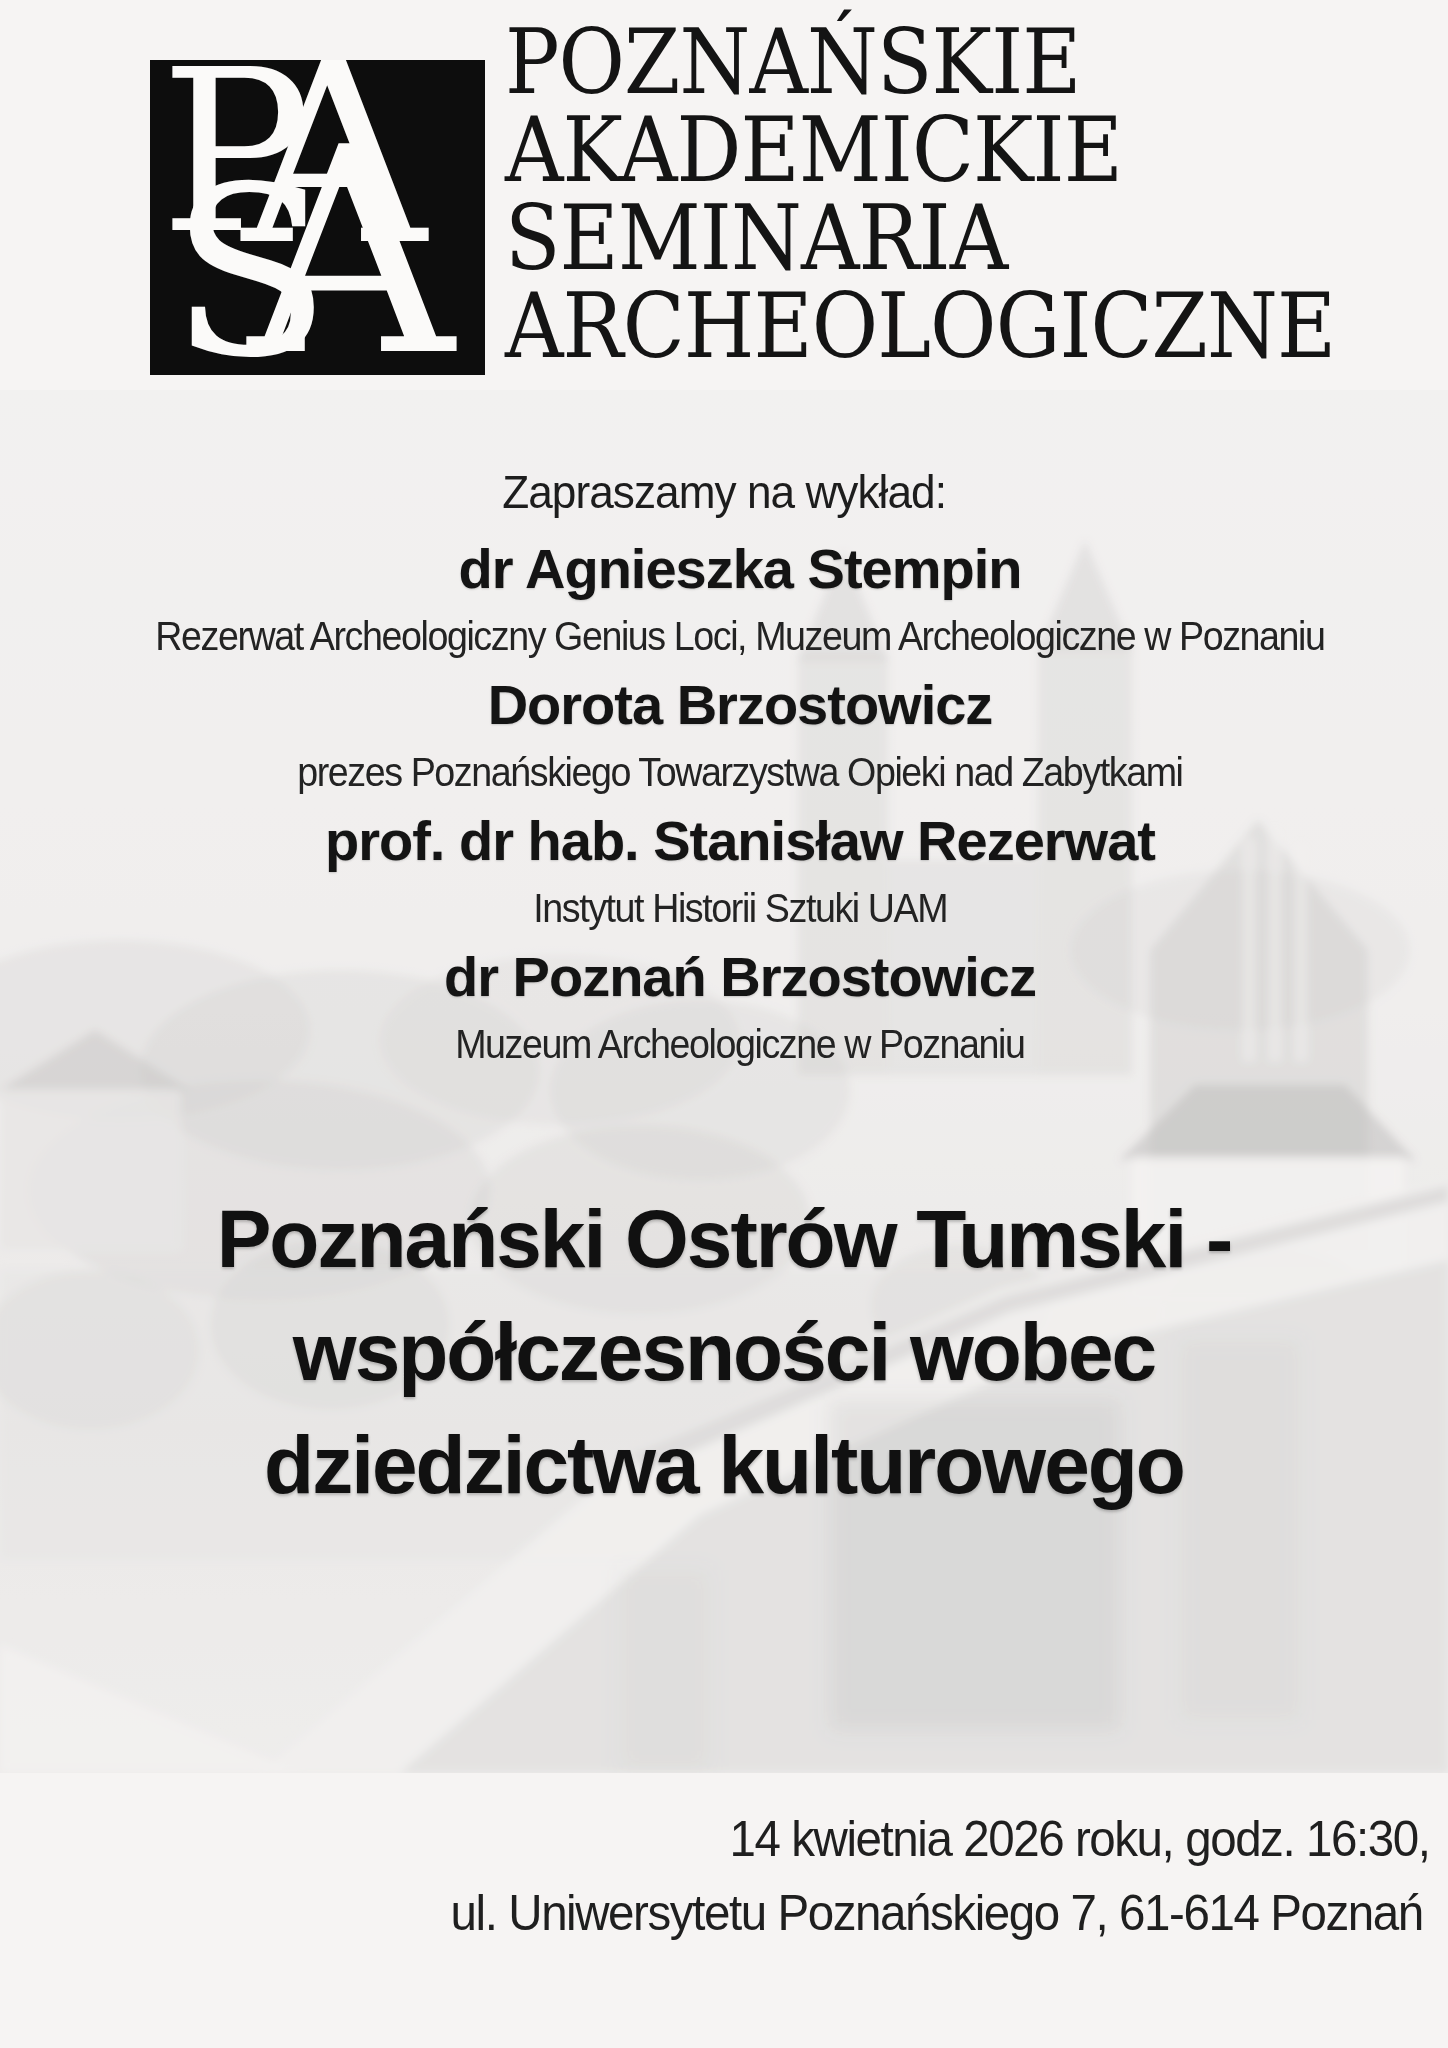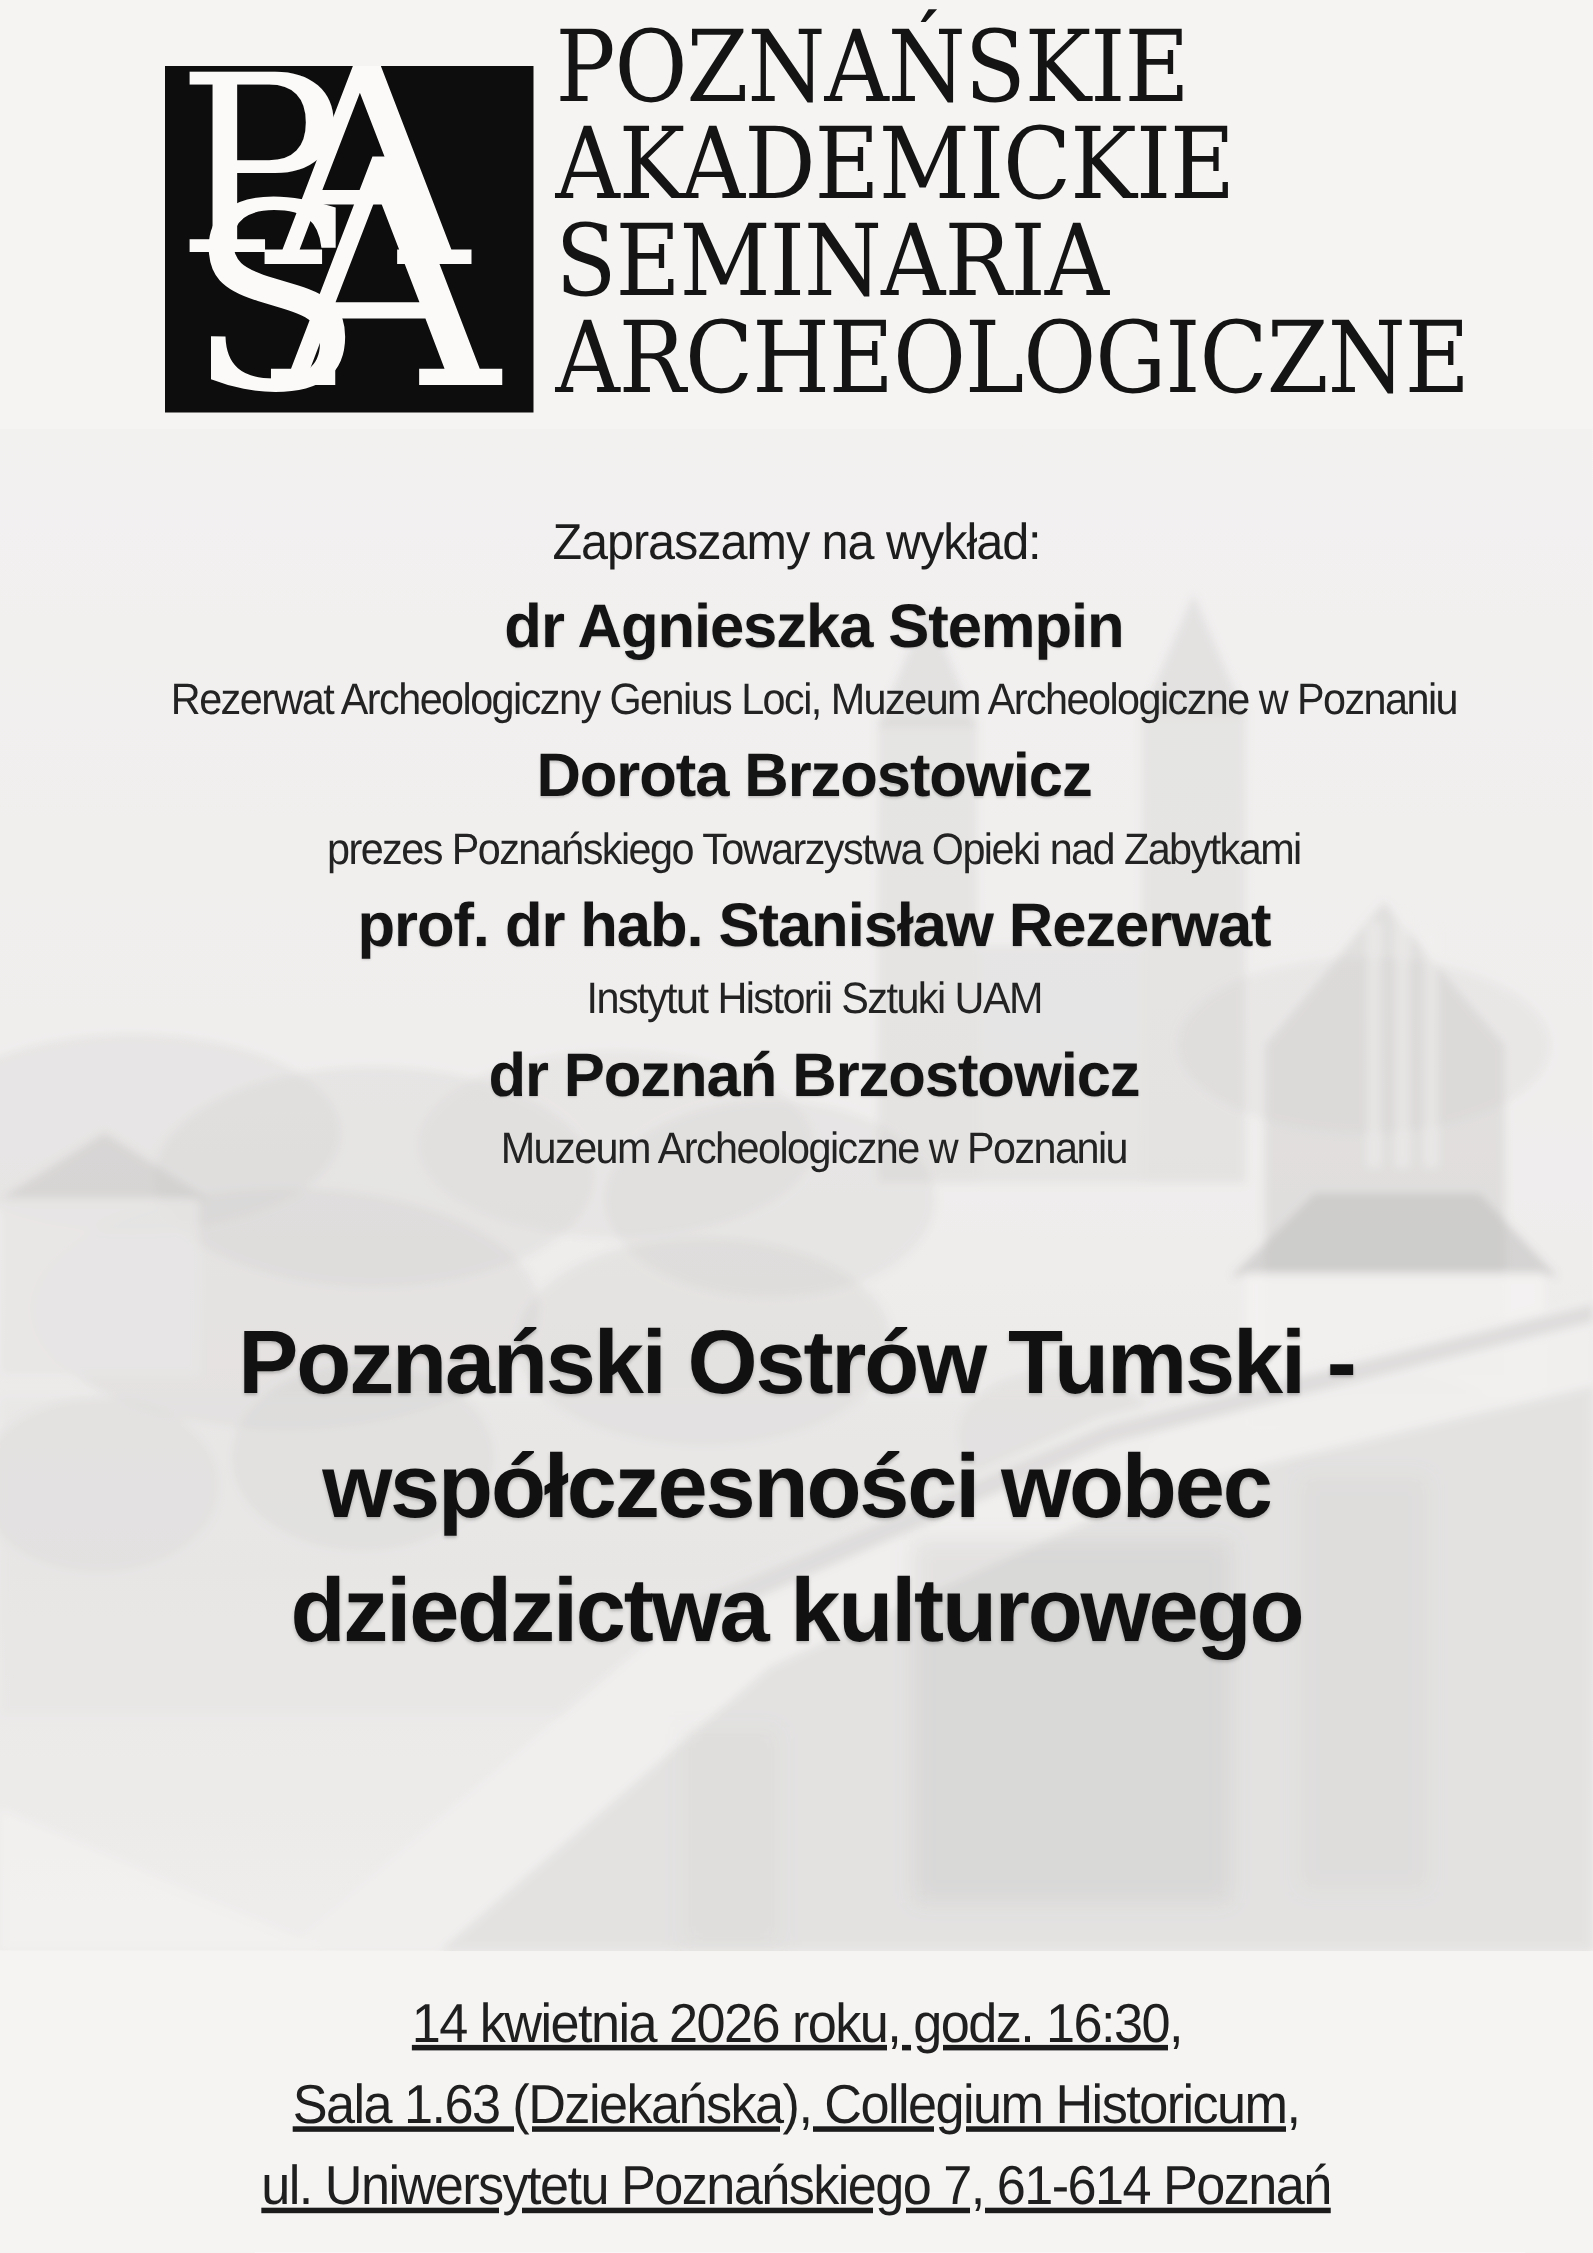--- a/index.html
+++ b/index.html
@@ -59,21 +59,21 @@
   }
 
   .lecture-title { top:1182px; }
   .title-line {
     font-size:82px; line-height:113px; font-weight:700; color:#111;
     letter-spacing:-2px; white-space:nowrap;
     text-shadow:0 2px 3px rgba(60,60,60,.3);
   }
 
   .event-info { top:1802px; }
-  .info-line { height:74px; display:flex; align-items:center; justify-content:center;text-decoration:underline; }
+  .info-line { height:74px; display:flex; align-items:center; justify-content:flex-end; }
   .info-text {
     font-size:50px; font-weight:400; color:#1f1f1f; letter-spacing:-1.5px;
     transform:scaleX(.95); white-space:nowrap;
   }
 </style>
 </head>
 <body>
 
 <div class="poster">
 
@@ -199,20 +199,17 @@
     <div class="title-line">Poznański Ostrów Tumski -</div>
     <div class="title-line">współczesności wobec</div>
     <div class="title-line">dziedzictwa kulturowego</div>
   </div>
 
   <div class="center-block event-info">
     <div class="info-line">
       <span class="info-text">14 kwietnia 2026 roku, godz. 16:30,</span>
     </div>
     <div class="info-line">
-      <span class="info-text">Sala 1.63 (Dziekańska), Collegium Historicum,</span>
-    </div>
-    <div class="info-line">
       <span class="info-text">ul. Uniwersytetu Poznańskiego 7, 61-614 Poznań</span>
     </div>
   </div>
 
 </div>
 
 </body></html>

